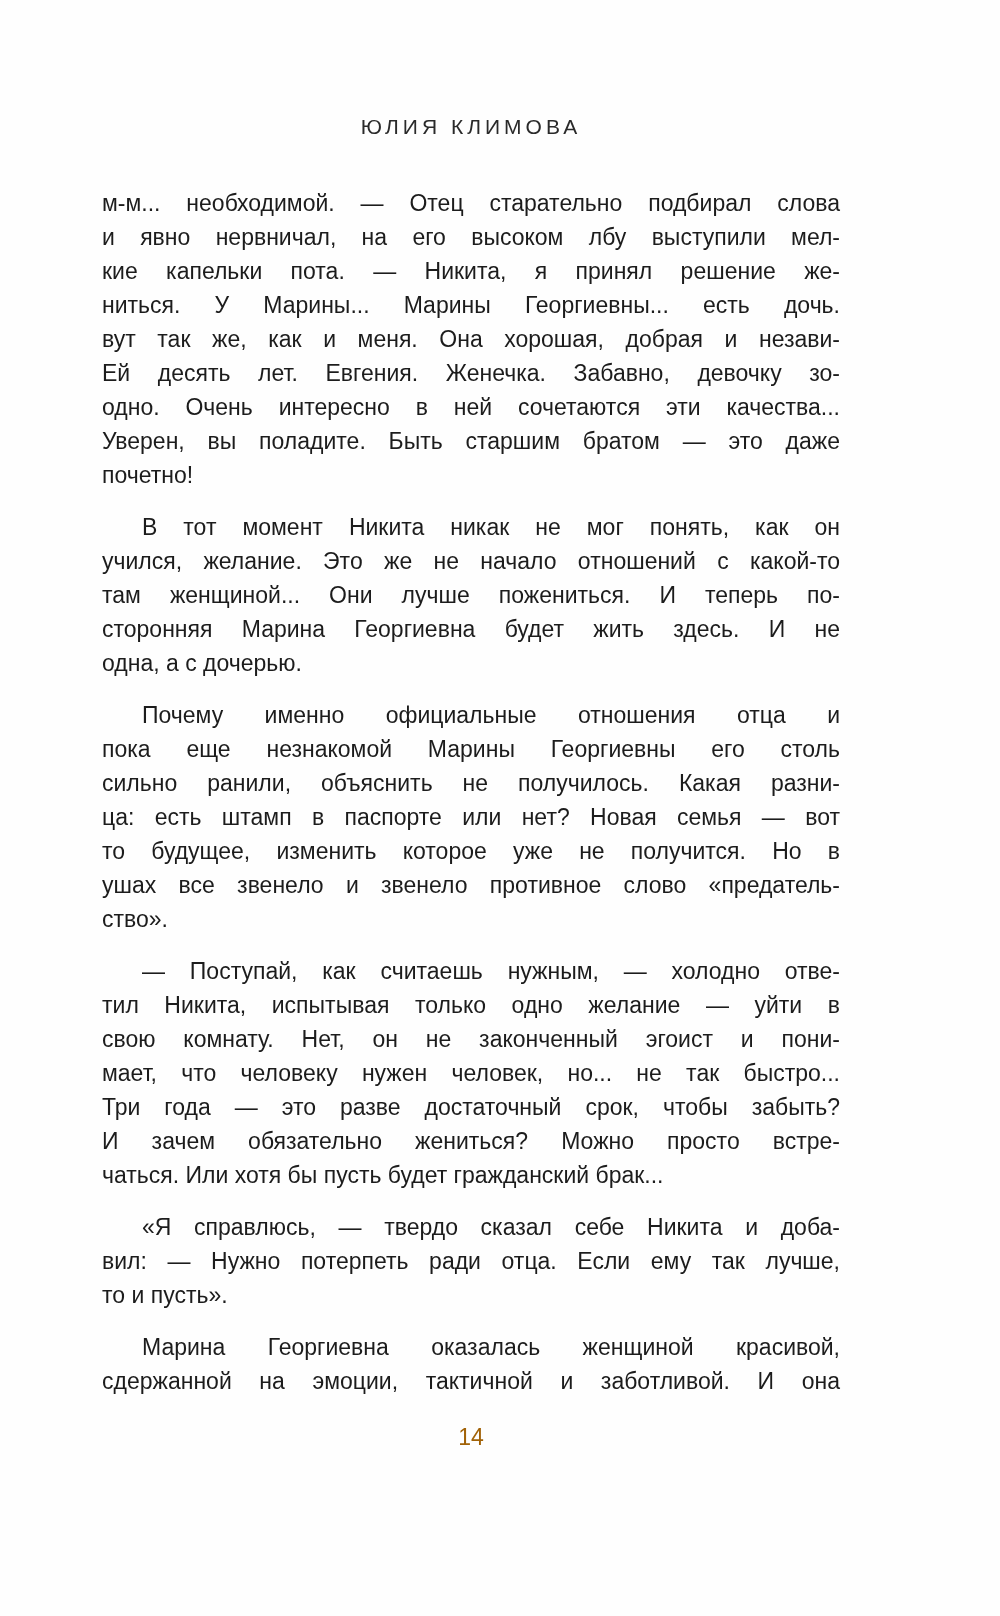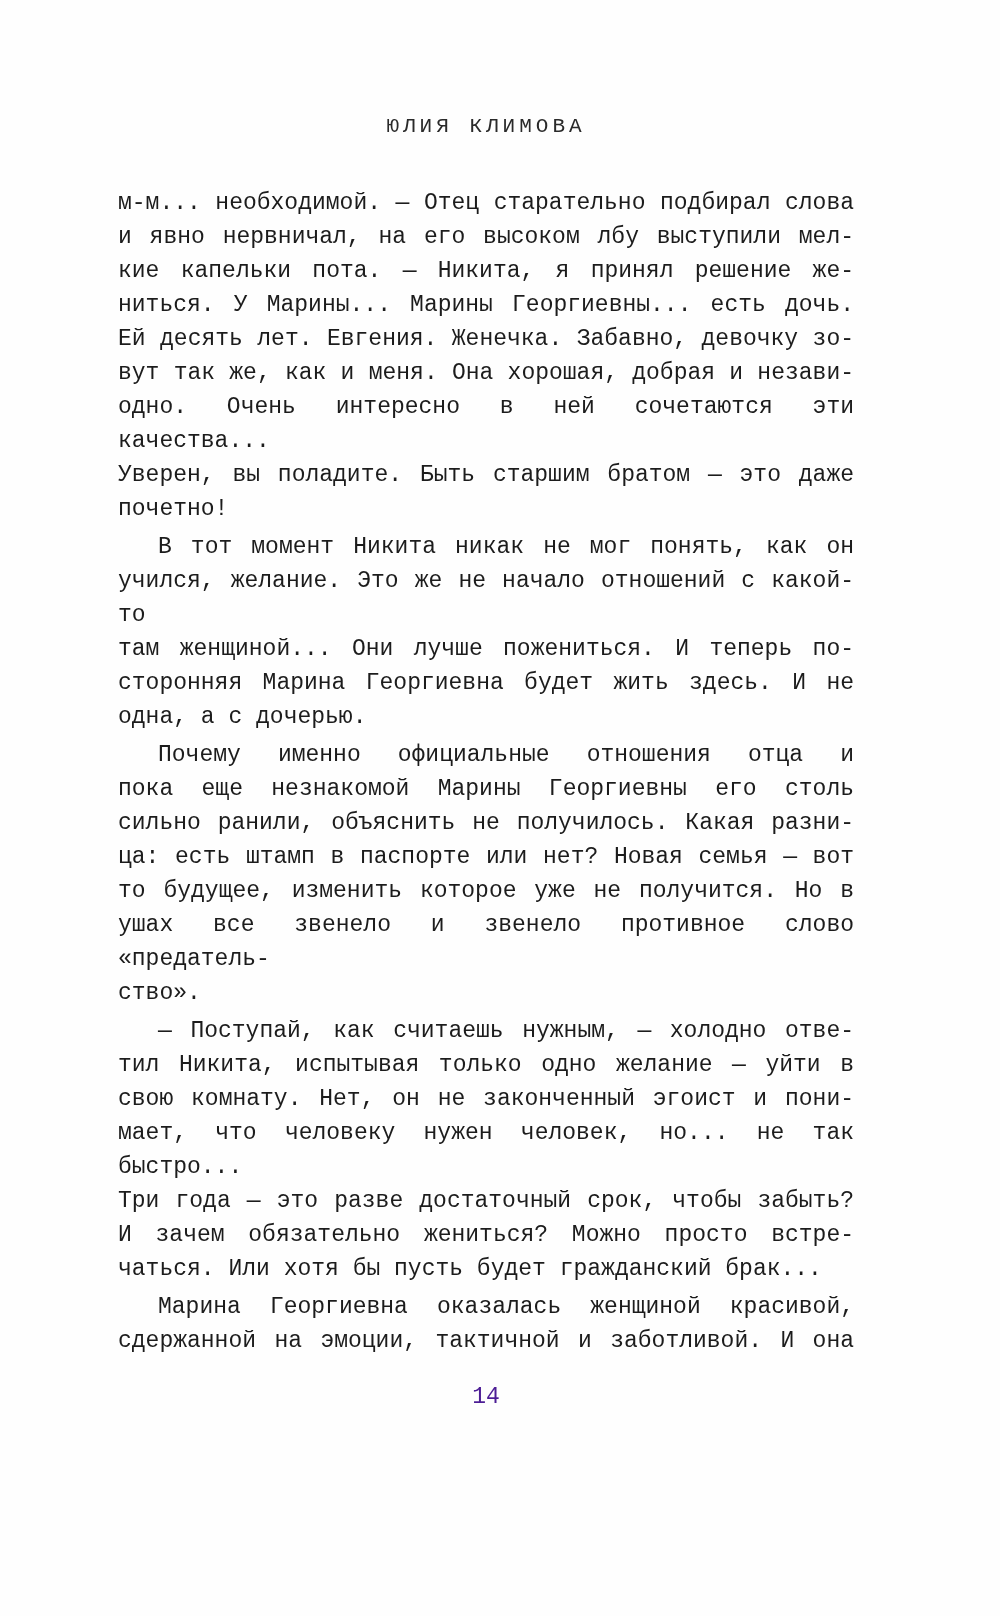--- a/index.html
+++ b/index.html
@@ -8,74 +8,74 @@
     padding: 0;
     background: #ffffff;
   }
   .page {
     position: relative;
     width: 1000px;
     height: 1616px;
     box-sizing: border-box;
     background: #fefefe;
     color: #1c1c1c;
-    font-family: Liberation Mono, monospace;
-    padding: 114px 142px 0 114px;
+    font-family: Liberation Sans, sans-serif;
+    padding: 114px 142px 0 84px;
     overflow: hidden;
   }
   .running-head {
     text-align: center;
     font-size: 21px;
     letter-spacing: 4px;
     line-height: 26px;
     color: #2a2a2a;
     margin-bottom: 46px;
     white-space: nowrap;
   }
   .text-block {
     font-size: 23px;
     line-height: 34px;
   }
   .paragraph {
-    margin: 4px;
+    margin: 18px;
   }
   .line {
     text-align: justify;
     white-space: normal;
   }
   .line.fill {
     text-align-last: justify;
   }
   .line.last {
     text-align-last: left;
   }
   .line.indent {
     text-indent: 40px;
   }
   .page-number {
     text-align: center;
     font-size: 23px;
     margin-top: 26px;
-    color: #4c1d95;
+    color: #a16207;
   }
 </style>
 </head>
 <body>
 
 <div class="page">
   <div class="running-head">ЮЛИЯ КЛИМОВА</div>
 
   <div class="text-block" id="text-block">
       <div class="paragraph">
         <div class="line fill">м-м... необходимой. — Отец старательно подбирал слова</div>
         <div class="line fill">и явно нервничал, на его высоком лбу выступили мел-</div>
         <div class="line fill">кие капельки пота. — Никита, я принял решение же-</div>
         <div class="line fill">ниться. У Марины... Марины Георгиевны... есть дочь.</div>
+        <div class="line fill">вут так же, как и меня. Она хорошая, добрая и незави-</div>
         <div class="line fill">Ей десять лет. Евгения. Женечка. Забавно, девочку зо-</div>
-        <div class="line fill">вут так же, как и меня. Она хорошая, добрая и незави-</div>
         <div class="line fill">одно. Очень интересно в ней сочетаются эти качества...</div>
         <div class="line fill">Уверен, вы поладите. Быть старшим братом — это даже</div>
         <div class="line last">почетно!</div>
       </div>
       <div class="paragraph">
         <div class="line fill indent">В тот момент Никита никак не мог понять, как он</div>
         <div class="line fill">учился, желание. Это же не начало отношений с какой-то</div>
         <div class="line fill">там женщиной... Они лучше пожениться. И теперь по-</div>
         <div class="line fill">сторонняя Марина Георгиевна будет жить здесь. И не</div>
         <div class="line last">одна, а с дочерью.</div>
@@ -92,19 +92,24 @@
       <div class="paragraph">
         <div class="line fill indent">— Поступай, как считаешь нужным, — холодно отве-</div>
         <div class="line fill">тил Никита, испытывая только одно желание — уйти в</div>
         <div class="line fill">свою комнату. Нет, он не законченный эгоист и пони-</div>
         <div class="line fill">мает, что человеку нужен человек, но... не так быстро...</div>
         <div class="line fill">Три года — это разве достаточный срок, чтобы забыть?</div>
         <div class="line fill">И зачем обязательно жениться? Можно просто встре-</div>
         <div class="line last">чаться. Или хотя бы пусть будет гражданский брак...</div>
       </div>
       <div class="paragraph">
+        <div class="line fill indent">«Я справлюсь, — твердо сказал себе Никита и доба-</div>
+        <div class="line fill">вил: — Нужно потерпеть ради отца. Если ему так лучше,</div>
+        <div class="line last">то и пусть».</div>
+      </div>
+      <div class="paragraph">
         <div class="line fill indent">Марина Георгиевна оказалась женщиной красивой,</div>
         <div class="line fill">сдержанной на эмоции, тактичной и заботливой. И она</div>
       </div>
     </div>
 
   <div class="page-number">14</div>
 </div>
 
 </body></html>

